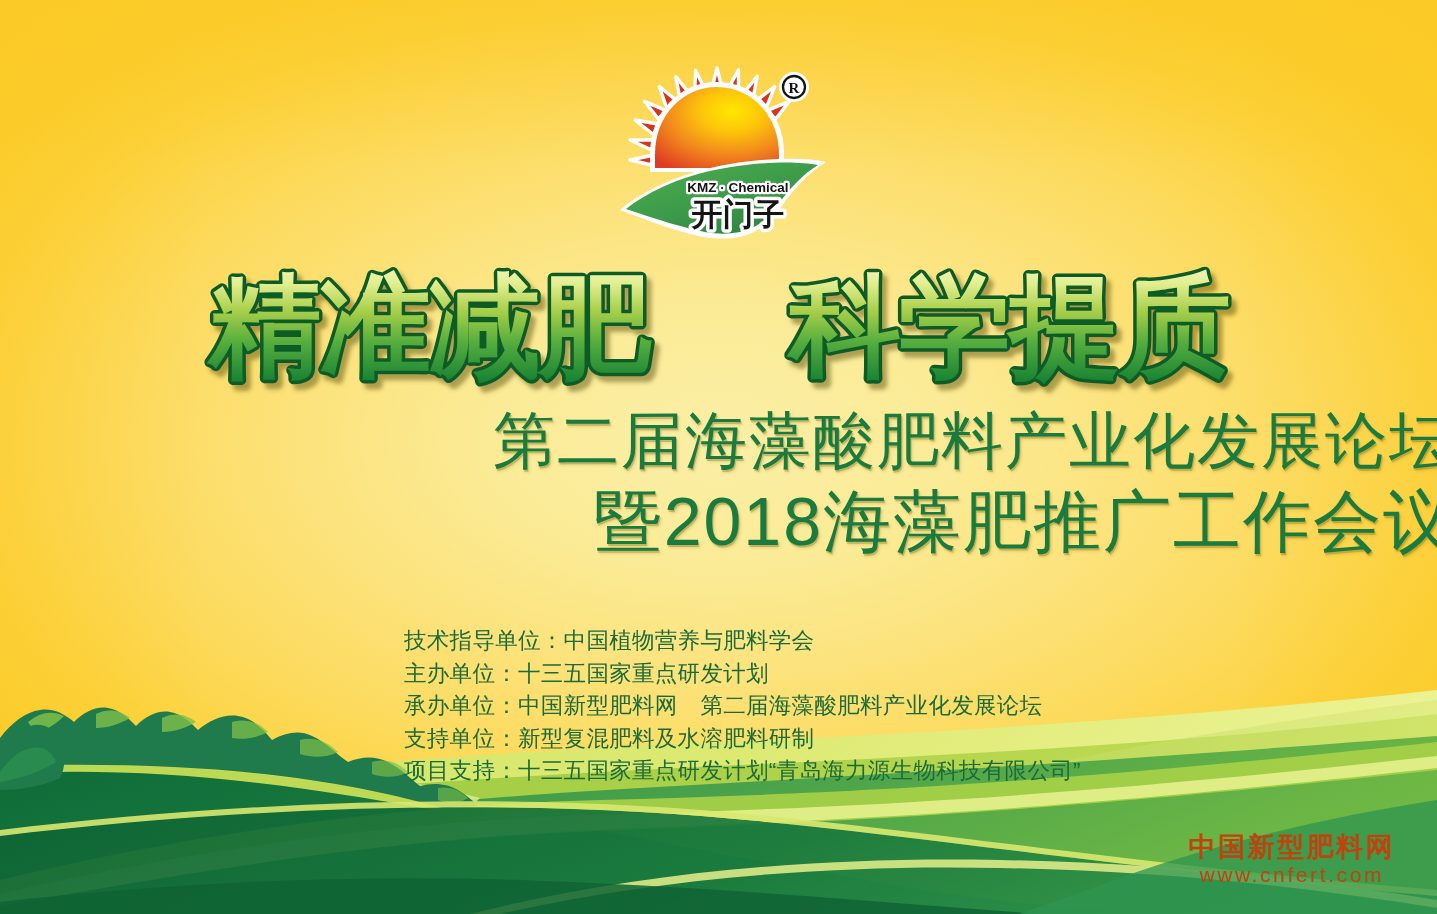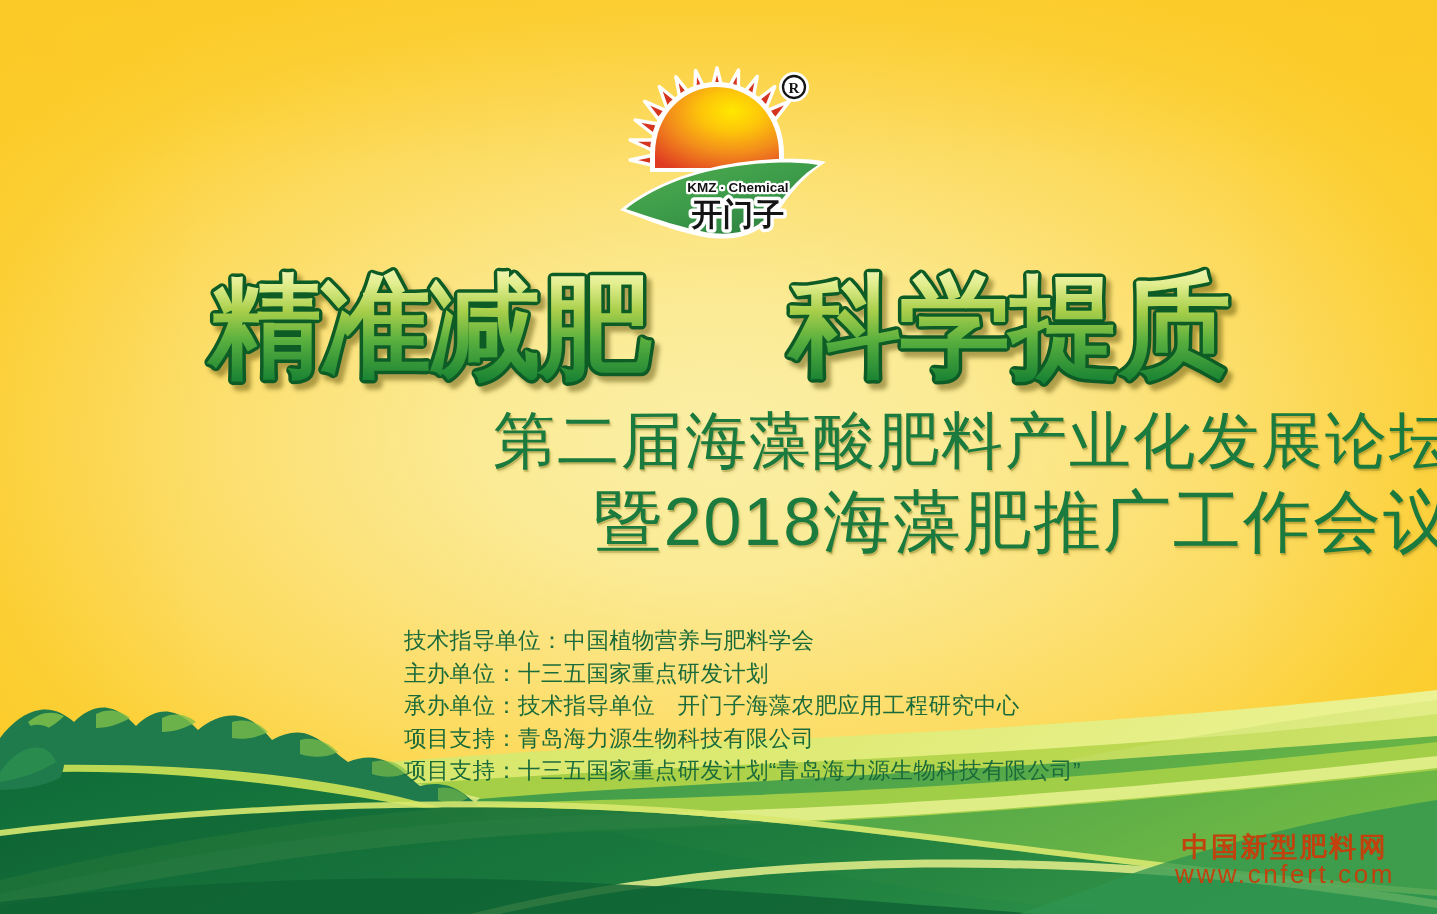--- a/index.html
+++ b/index.html
@@ -120,21 +120,21 @@
     color: #c2410c;
   }
   .wm-cn {
     font-size: 27px;
     font-weight: bold;
     letter-spacing: 2.5px;
     line-height: 32px;
     white-space: nowrap;
   }
   .wm-url {
-    font-size: 26px;
+    font-size: 21px;
     letter-spacing: 2.6px;
     line-height: 23px;
     white-space: nowrap;
   }
 </style>
 </head>
 <body>
 
 <div id="banner">
 
@@ -311,22 +311,22 @@
       </g>
     </svg>
   </div>
 
   <div class="subline subline-1">第二届海藻酸肥料产业化发展论坛</div>
   <div class="subline subline-2">暨2018海藻肥推广工作会议</div>
 
   <div class="details">
     <div class="detail-line">技术指导单位：中国植物营养与肥料学会</div>
     <div class="detail-line">主办单位：十三五国家重点研发计划</div>
-    <div class="detail-line">承办单位：技术指导单位　开门子海藻农肥应用工程研究中心</div>
-    <div class="detail-line">项目支持：青岛海力源生物科技有限公司</div>
+    <div class="detail-line">承办单位：中国新型肥料网　第二届海藻酸肥料产业化发展论坛</div>
+    <div class="detail-line">支持单位：新型复混肥料及水溶肥料研制</div>
     <div class="detail-line">项目支持：十三五国家重点研发计划“青岛海力源生物科技有限公司”</div>
   </div>
 
   <div class="watermark">
     <div class="wm-cn">中国新型肥料网</div>
     <div class="wm-url">www.cnfert.com</div>
   </div>
 
 </div>
 

